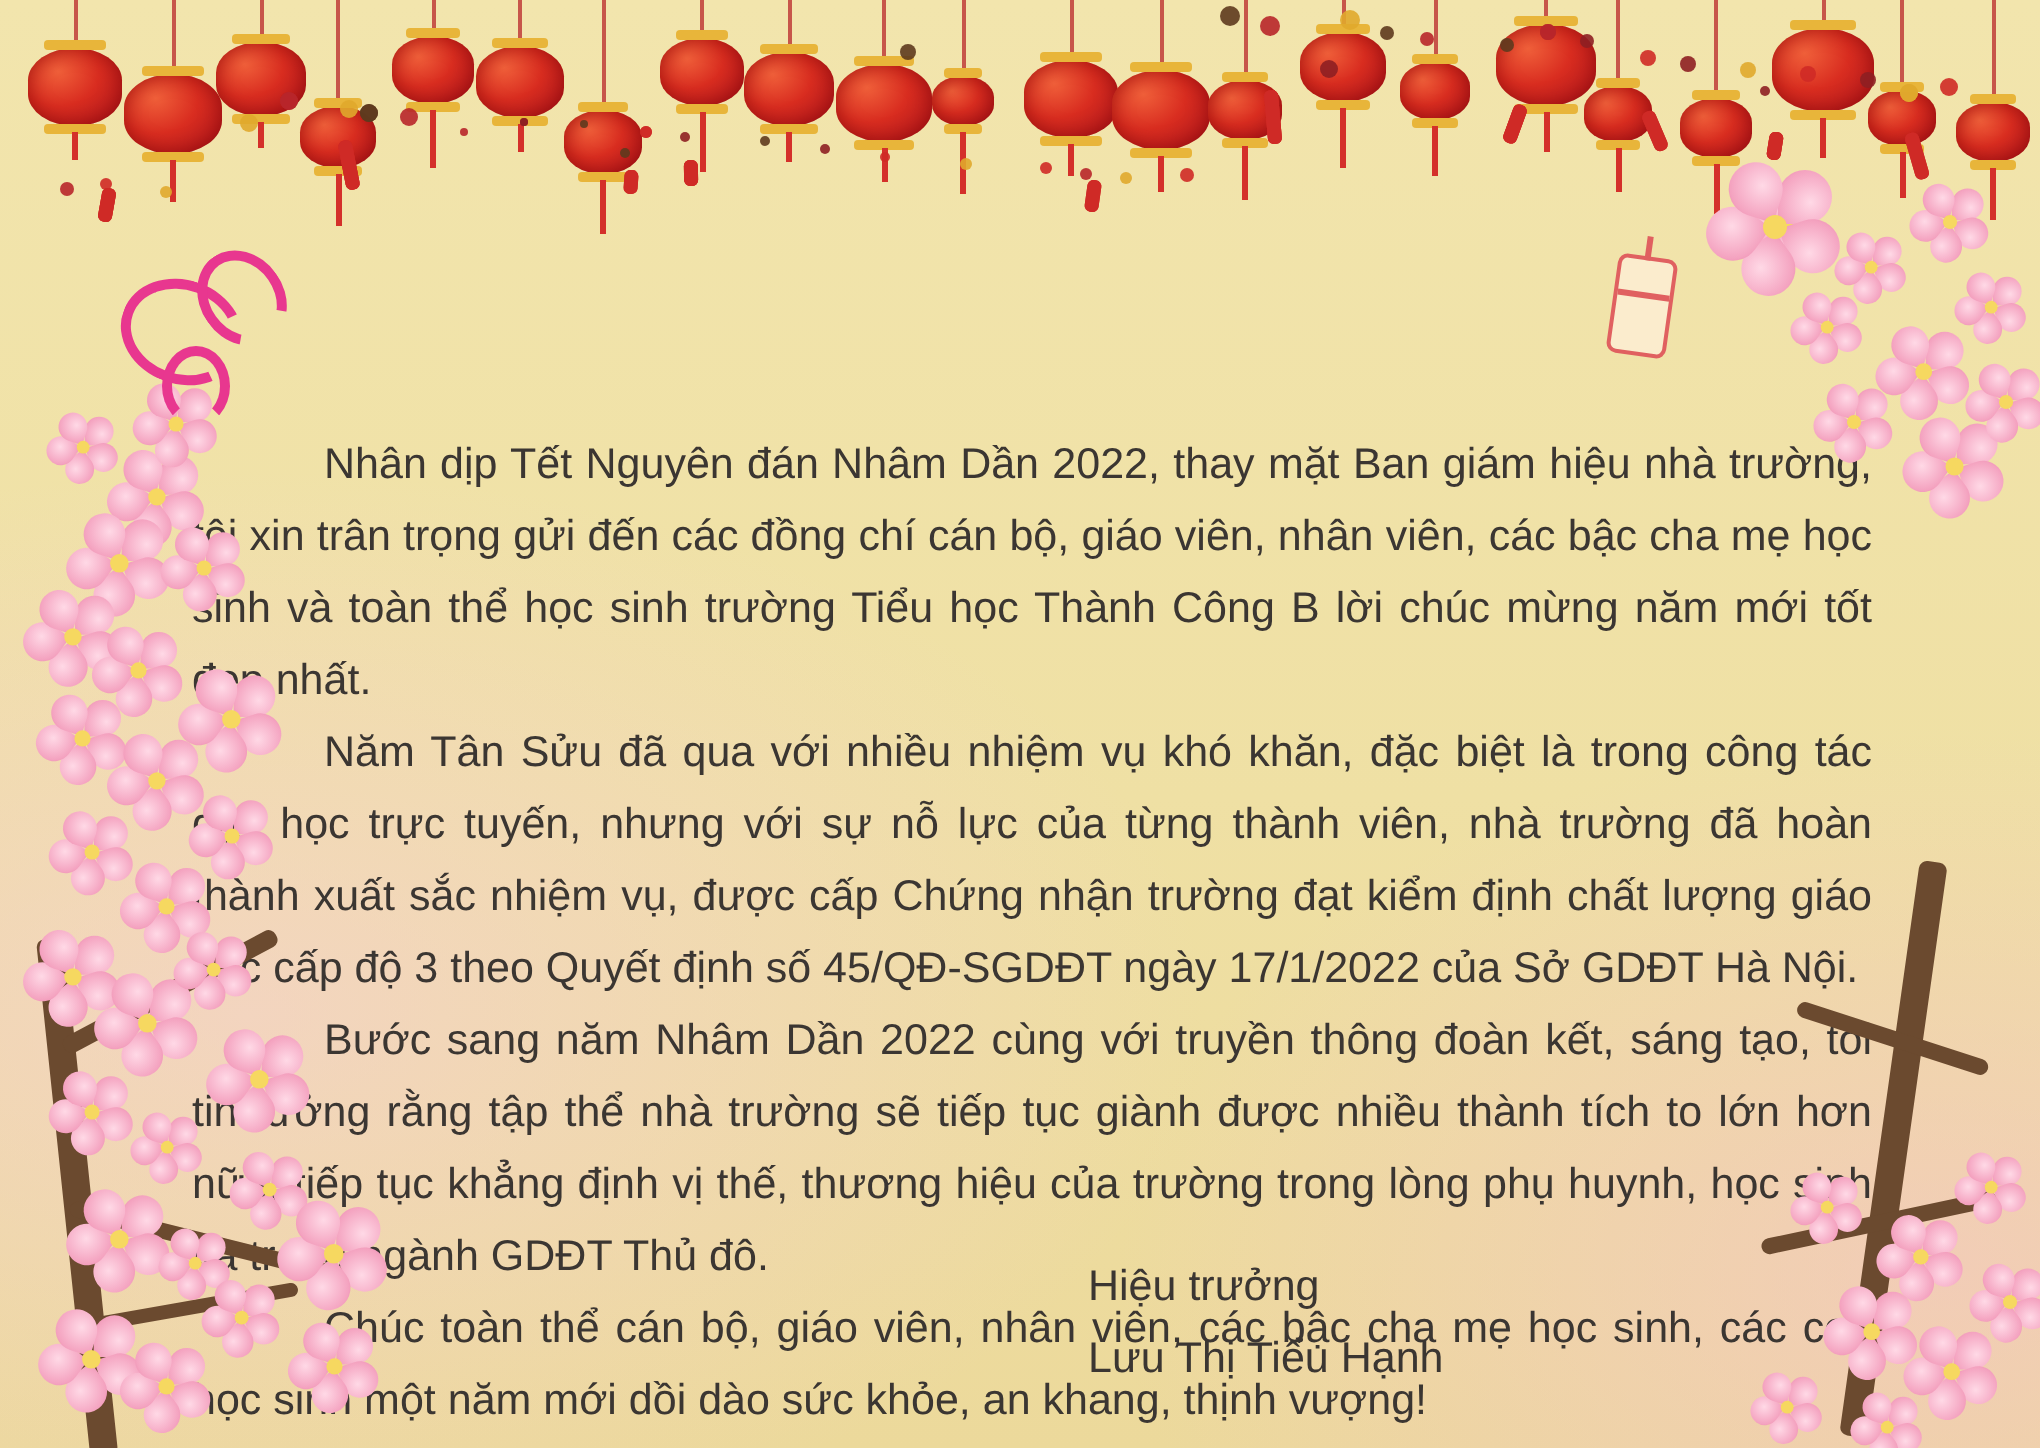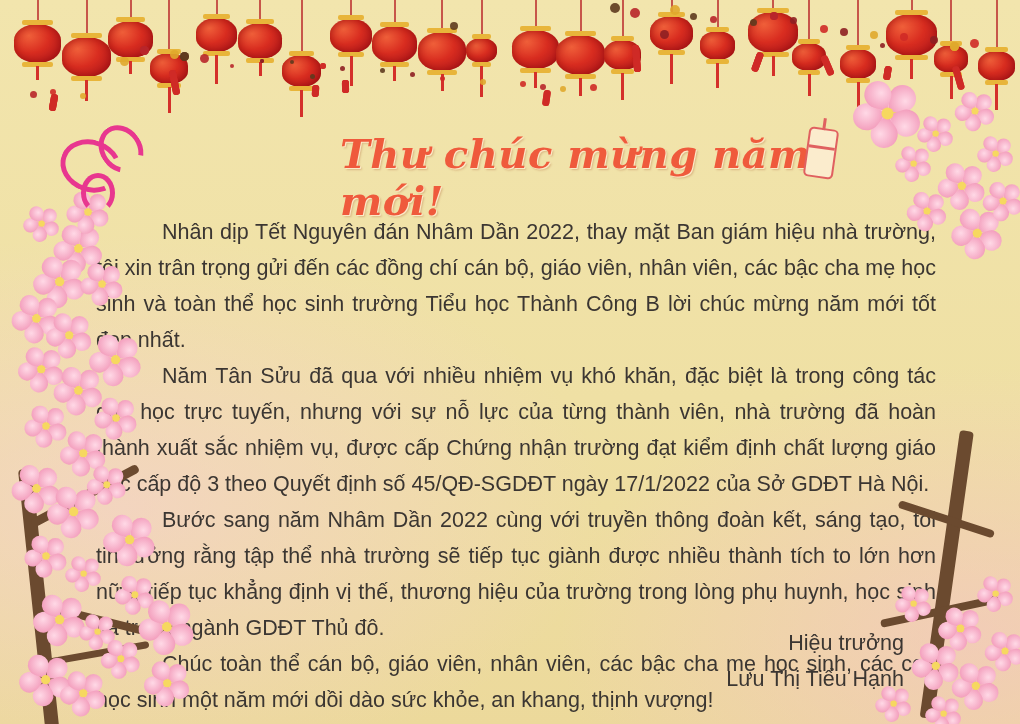--- a/index.html
+++ b/index.html
@@ -51,21 +51,21 @@
   #logoBotText{position:absolute;bottom:4px;left:0;width:100%;text-align:center;color:#fff;font-size:4.4px;letter-spacing:.2px;}
   #greeting{position:absolute;left:340px;top:4px;width:520px;
     font-family:"DejaVu Serif", serif;font-style:italic;font-weight:bold;
     font-size:40px;color:#ef5a3c;letter-spacing:.5px;
     text-shadow:1px 1px 0 #fde9c7, 2px 2px 2px rgba(150,60,20,.25);}
 
   
   #letter{position:absolute;left:96px;top:214px;width:840px;
     font-size:21.5px;line-height:36px;color:#3b3632;font-family:"Liberation Sans", sans-serif;}
   #letter p{margin:0 0 0 0;text-indent:66px;text-align:justify;}
-  #sign{position:absolute;right:116px;top:625px;width:360px;text-align:right;
+  #sign{position:absolute;right:116px;top:625px;width:360px;text-align:left;
     font-size:21.5px;line-height:36px;color:#3b3632;}
   .sign-line{display:block;}
 </style>
 </head>
 <body>
 
 <div id="card">
 
   <div id="banner">
       <div class="string" style="left: 36.5px; height: 24px;"></div>
@@ -202,21 +202,20 @@
       <div class="firecracker" style="left: 312px; top: 85px; height: 12px; transform: rotate(4deg);"></div>
       <div class="firecracker" style="left: 884px; top: 66px; height: 14px; transform: rotate(9deg);"></div>
       <div class="firecracker" style="left: 50px; top: 94px; height: 17px; transform: rotate(10deg);"></div>
       <div class="firecracker" style="left: 171px; top: 70px; height: 25px; transform: rotate(-11deg);"></div>
       <div class="firecracker" style="left: 633px; top: 45px; height: 27px; transform: rotate(-5deg);"></div>
       <div class="firecracker" style="left: 754px; top: 52px; height: 20px; transform: rotate(20deg);"></div>
       <div class="firecracker" style="left: 342px; top: 80px; height: 13px; transform: rotate(-1deg);"></div>
     </div>
 
   <div id="headerRow">
-    <div id="greeting">Thư chúc mừng năm mới!</div>
   </div>
 
   <div id="letter">
     <p>Nhân dịp Tết Nguyên đán Nhâm Dần 2022, thay mặt Ban giám hiệu nhà trường, tôi xin trân trọng gửi đến các đồng chí cán bộ, giáo viên, nhân viên, các bậc cha mẹ học sinh và toàn thể học sinh trường Tiểu học Thành Công B lời chúc mừng năm mới tốt đẹp nhất.</p>
     <p>Năm Tân Sửu đã qua với nhiều nhiệm vụ khó khăn, đặc biệt là trong công tác dạy học trực tuyến, nhưng với sự nỗ lực của từng thành viên, nhà trường đã hoàn thành xuất sắc nhiệm vụ, được cấp Chứng nhận trường đạt kiểm định chất lượng giáo dục cấp độ 3 theo Quyết định số 45/QĐ-SGDĐT ngày 17/1/2022 của Sở GDĐT Hà Nội.</p>
     <p>Bước sang năm Nhâm Dần 2022 cùng với truyền thông đoàn kết, sáng tạo, tôi tin tưởng rằng tập thể nhà trường sẽ tiếp tục giành được nhiều thành tích to lớn hơn nữa, tiếp tục khẳng định vị thế, thương hiệu của trường trong lòng phụ huynh, học sinh và trong ngành GDĐT Thủ đô.</p>
     <p>Chúc toàn thể cán bộ, giáo viên, nhân viên, các bậc cha mẹ học sinh, các con học sinh một năm mới dồi dào sức khỏe, an khang, thịnh vượng!</p>
   </div>
 
   <div id="sign">

